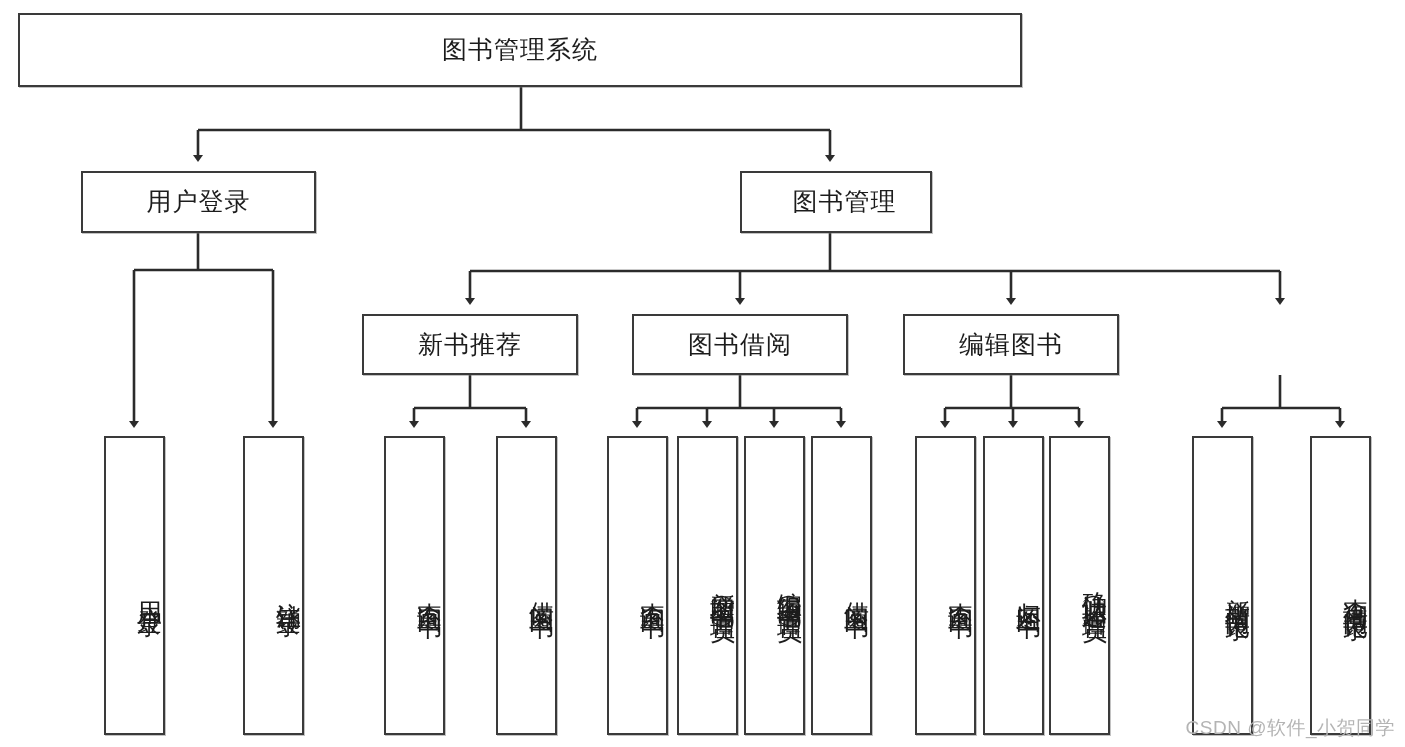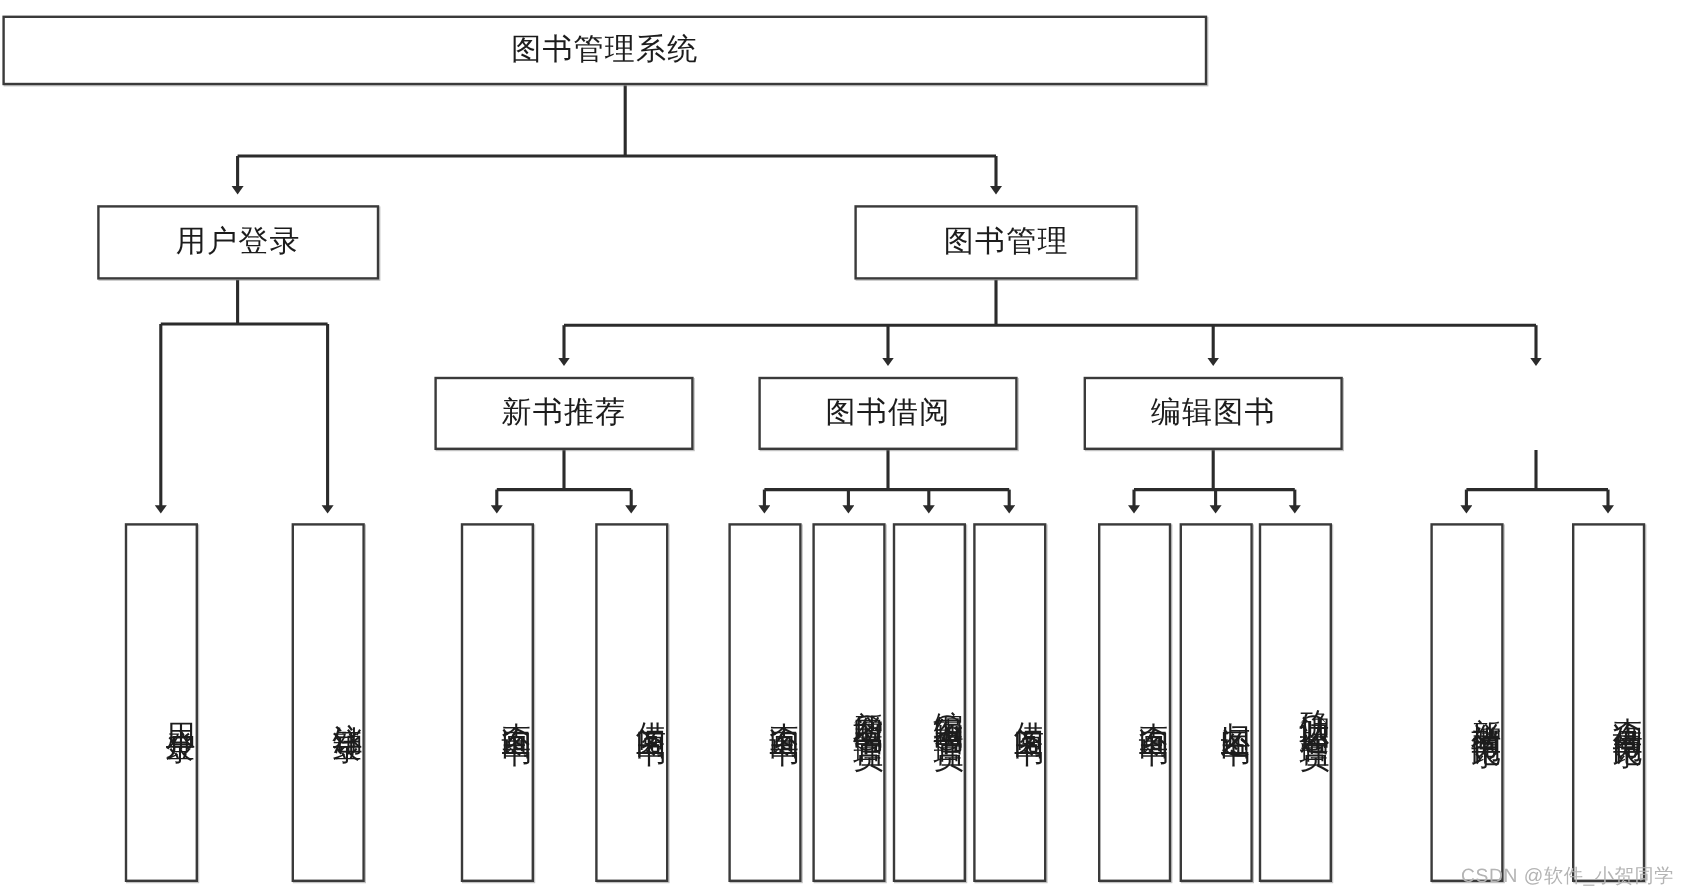--- a/index.html
+++ b/index.html
@@ -48,21 +48,21 @@
     left: 0;
     top: 0;
     width: 1405px;
     height: 747px;
     pointer-events: none;
   }
   .watermark {
     position: absolute;
     right: 10px;
     bottom: 6px;
-    font-size: 16px;
+    font-size: 19px;
     color: #b4b4b4;
     letter-spacing: 0.5px;
     white-space: nowrap;
   }
 </style>
 </head>
 <body>
 
 <div id="canvas">
 
@@ -109,24 +109,24 @@
       <path d="M1013,408 L1013,424" marker-end="url(#arrow)"></path>
       <path d="M1079,408 L1079,424" marker-end="url(#arrow)"></path>
 
       <path d="M1280,375 L1280,408"></path>
       <path d="M1222,408 L1340,408"></path>
       <path d="M1222,408 L1222,424" marker-end="url(#arrow)"></path>
       <path d="M1340,408 L1340,424" marker-end="url(#arrow)"></path>
     </g>
   </svg>
 
-  <div class="node horiz" style="left:2px; top:13px; width:1004px; height:58px;">图书管理系统</div>
+  <div class="node horiz" style="left:18px; top:13px; width:1004px; height:74px;">图书管理系统</div>
 
   <div class="node horiz" style="left:81px; top:171px; width:235px; height:62px;">用户登录</div>
-  <div class="node horiz" style="left:712px; top:171px; width:236px; height:62px;padding-left:17px;">图书管理</div>
+  <div class="node horiz" style="left:740px; top:171px; width:192px; height:62px;padding-left:17px;">图书管理</div>
 
   <div class="node horiz" style="left:362px; top:314px; width:216px; height:61px;">新书推荐</div>
   <div class="node horiz" style="left:632px; top:314px; width:216px; height:61px;">图书借阅</div>
   <div class="node horiz" style="left:903px; top:314px; width:216px; height:61px;">编辑图书</div>
 
   <div class="node vert" style="left:104px; top:436px; width:61px; height:299px;">用户登录</div>
   <div class="node vert" style="left:243px; top:436px; width:61px; height:299px;">注销登录</div>
 
   <div class="node vert" style="left:384px; top:436px; width:61px; height:299px;">查询图书</div>
   <div class="node vert" style="left:496px; top:436px; width:61px; height:299px;">借阅图书</div>

